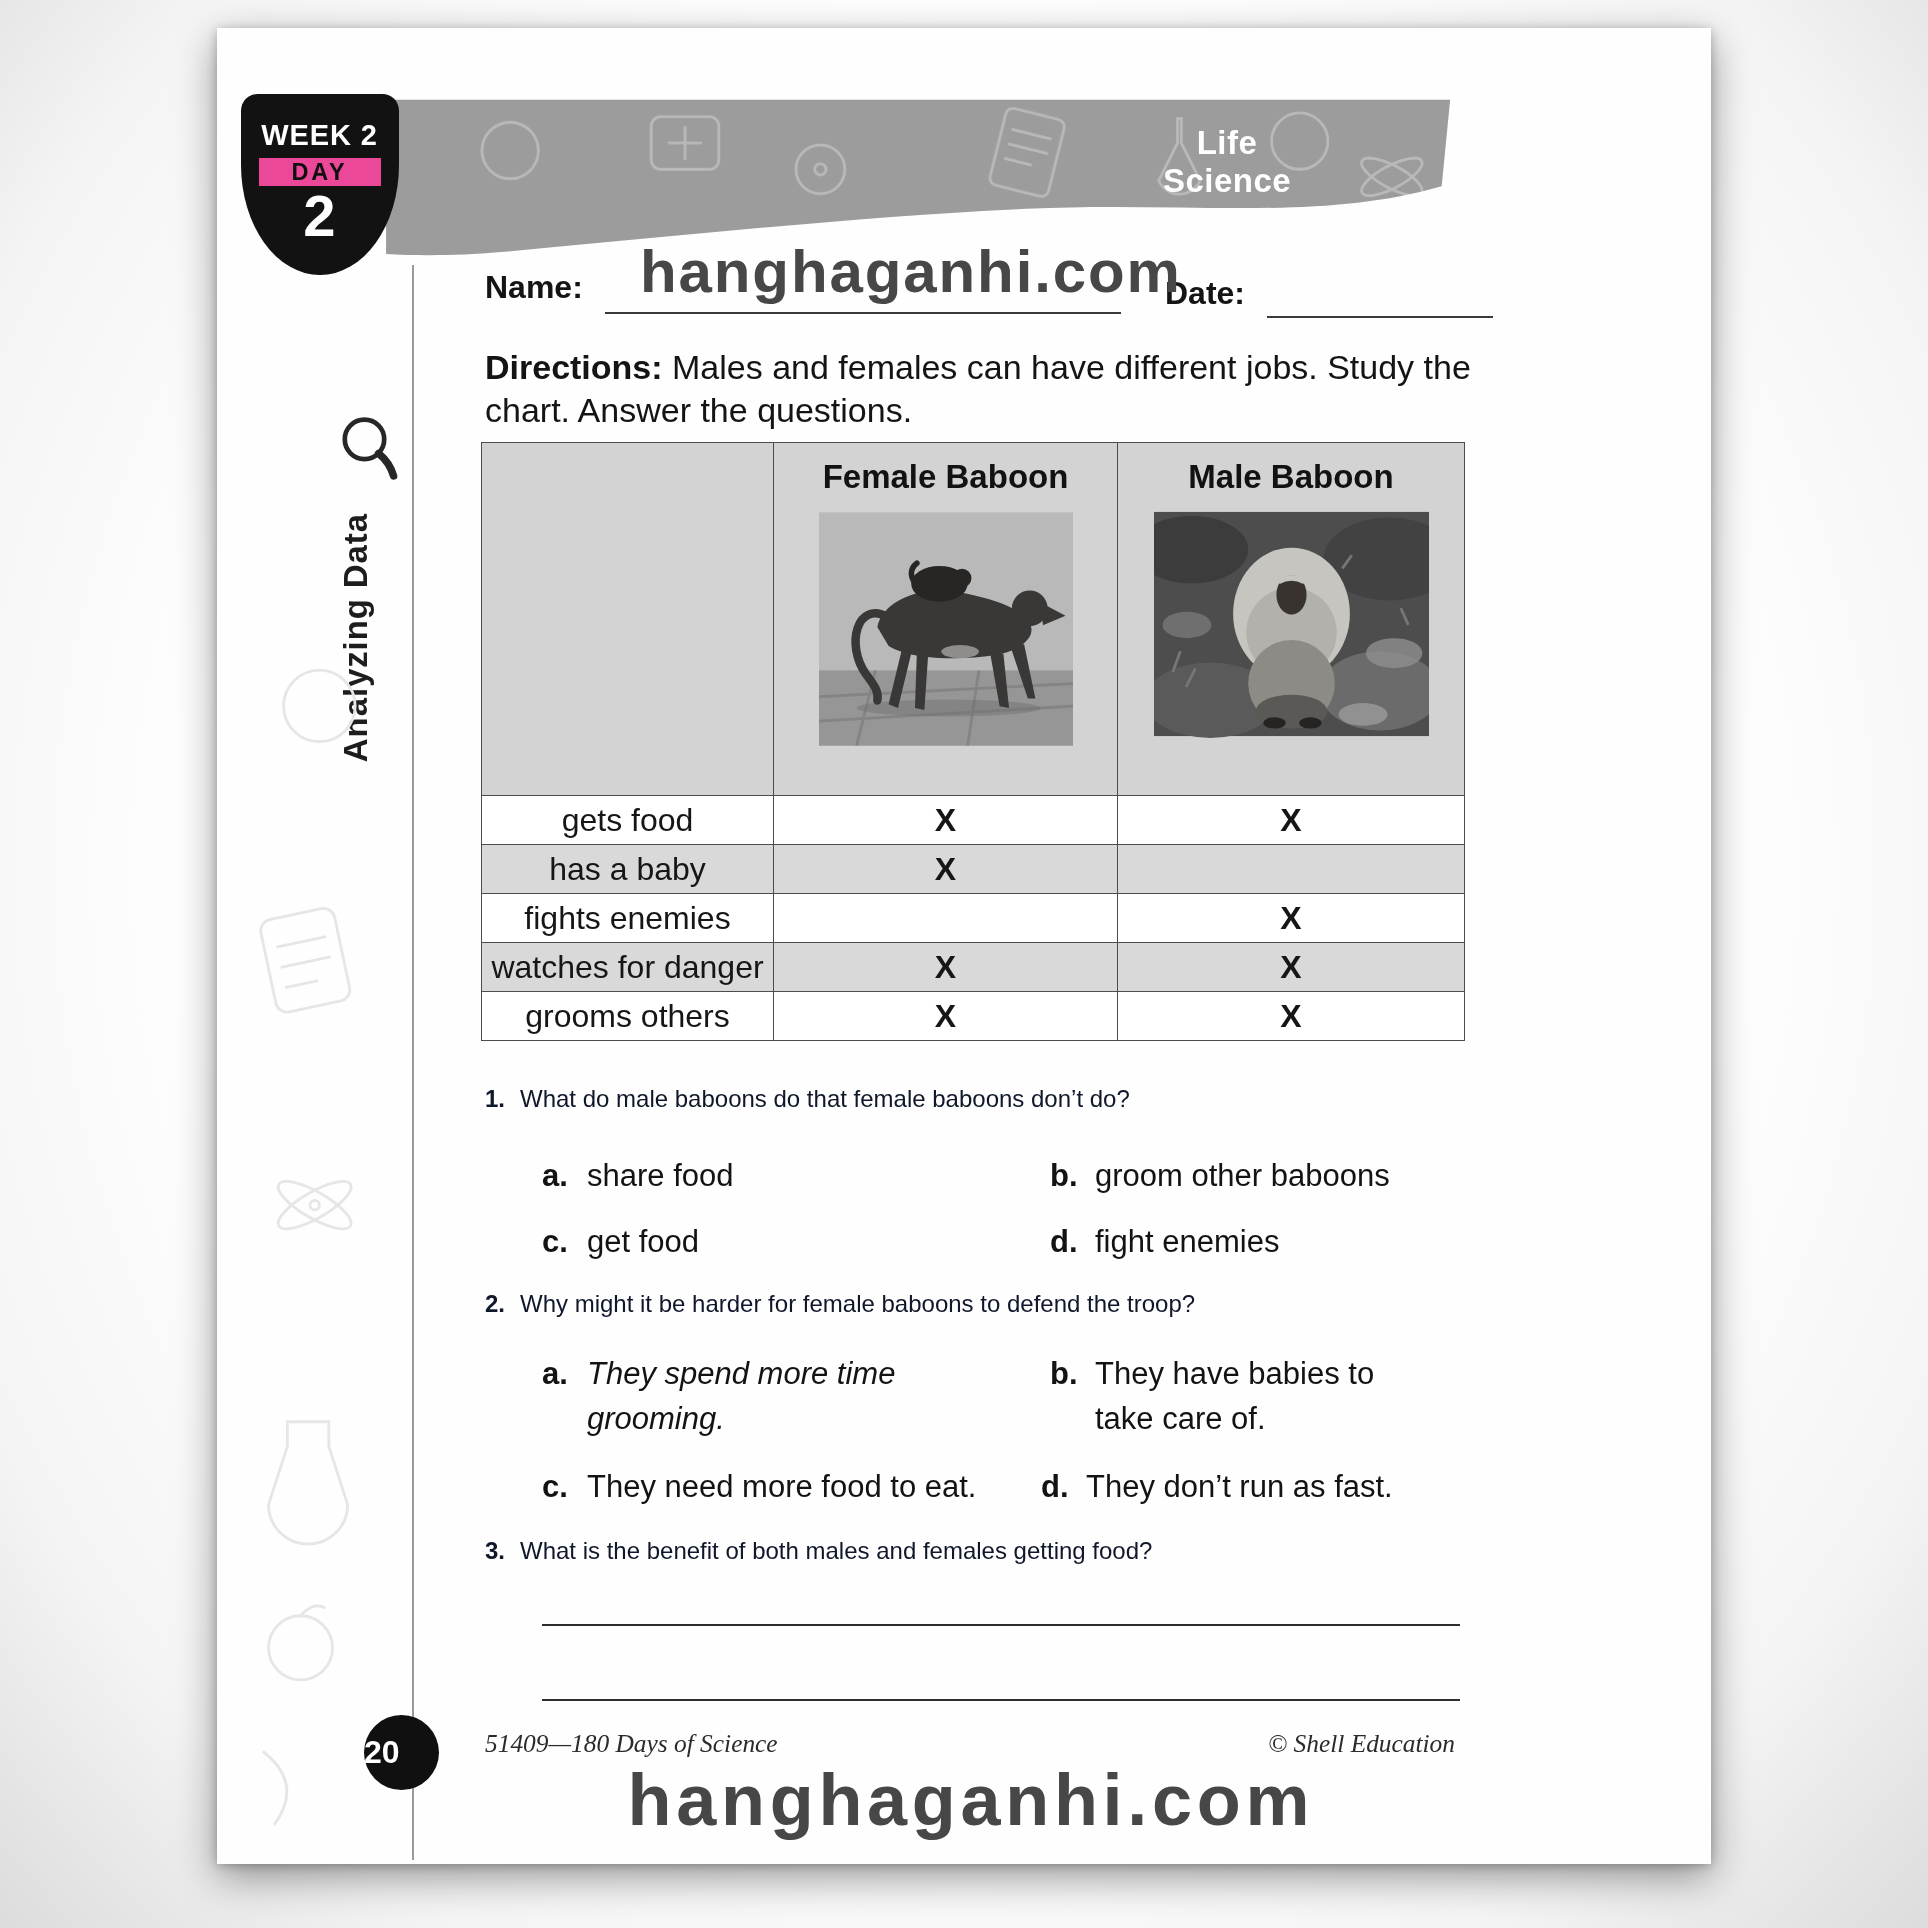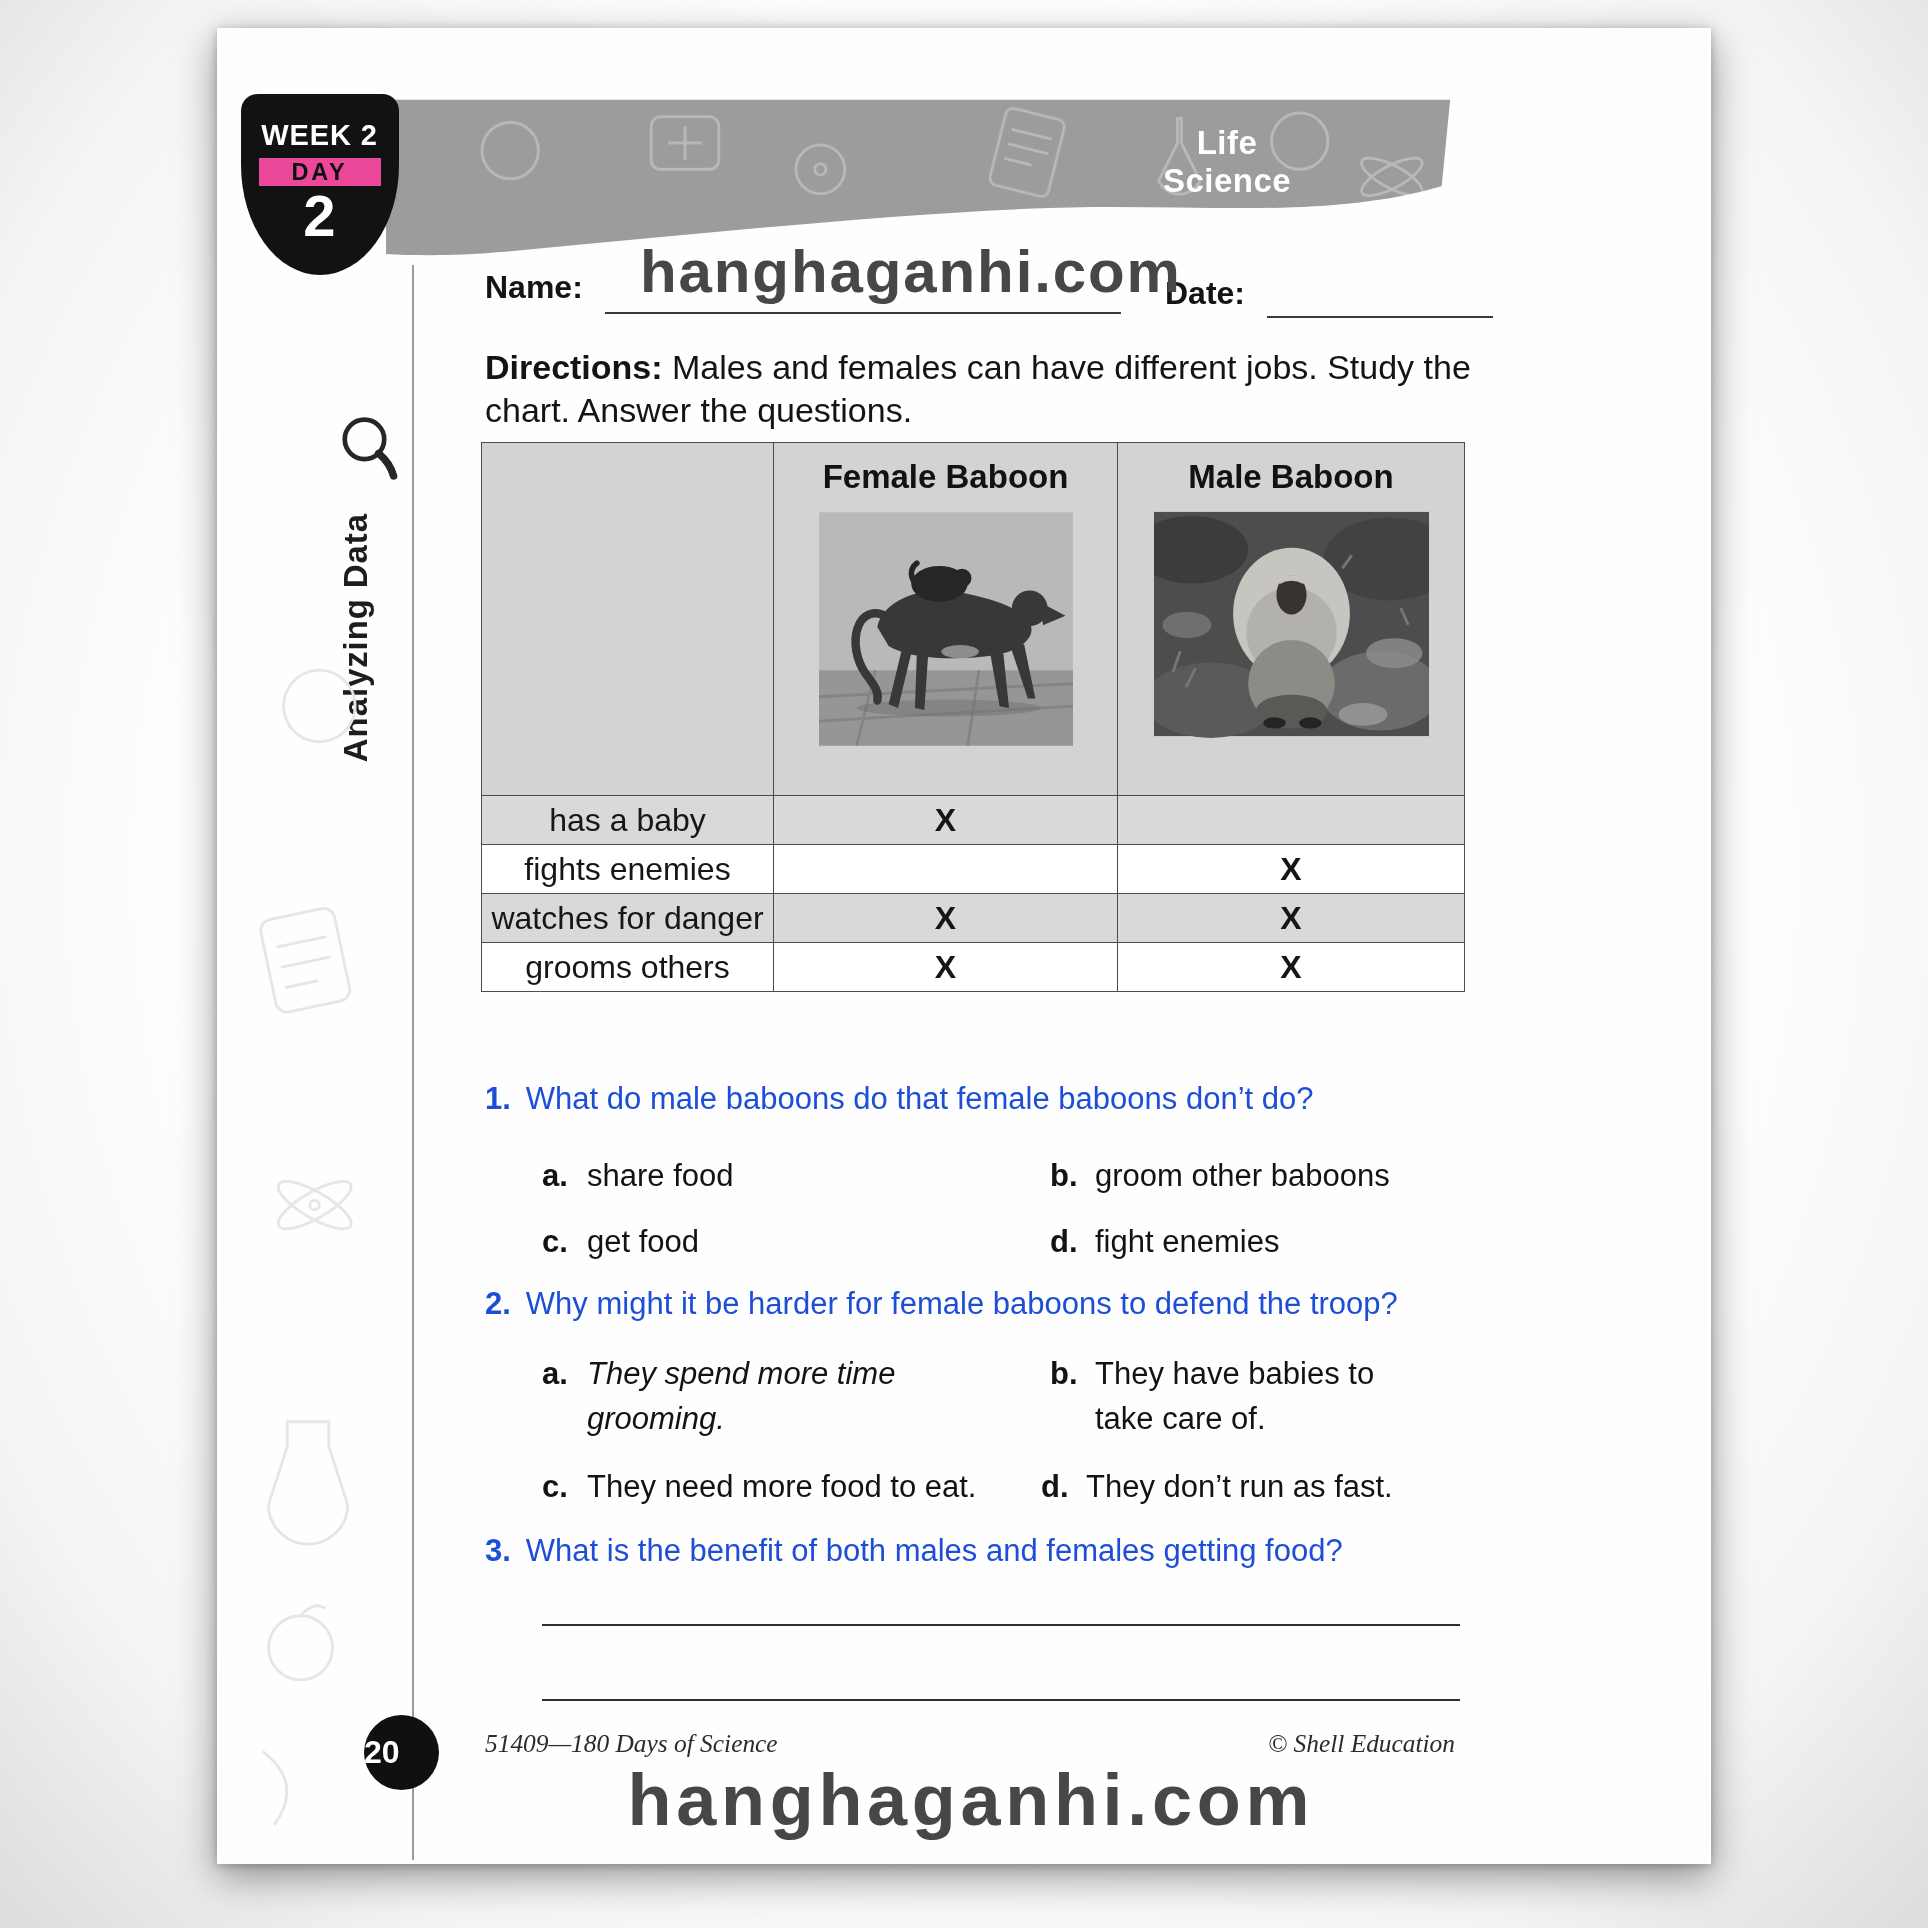--- a/index.html
+++ b/index.html
@@ -80,21 +80,21 @@
   .baboon-table thead tr{ height:353px; }
   .baboon-table thead th{ background:#d3d3d3; vertical-align:top; padding-top:15px; }
   .col-title{ font-size:33px; font-weight:bold; color:#121212; text-align:center; }
   .photo{ margin:7.5px auto 0; display:block; }
   .baboon-table tbody tr{ height:49px; }
   .baboon-table tbody tr.shaded td{ background:#d9d9d9; }
   .baboon-table td{ font-size:32px; color:#161616; text-align:center; vertical-align:middle; }
   .x-cell{ font-weight:bold; }
 
   
-  .q{ position:absolute; font-size:31px; color:#1d4ed8; line-height:41px; white-space:nowrap; }
+  .q{ position:absolute; font-size:24px; color:#0f172a; line-height:41px; white-space:nowrap; }
   .q-num{ font-weight:bold; margin-right:15px; }
   .opt{ position:absolute; display:flex; align-items:flex-start; font-size:31px; color:#131313; line-height:45px; }
   .opt-letter{ font-weight:bold; width:45px; flex:none; }
   .opt-text{ white-space:normal; }
   .q1{ left:268px; top:1050px; }
   .opt-1a{ left:325px; top:1125px; }
   .opt-1b{ left:833px; top:1125px; }
   .opt-1c{ left:325px; top:1191px; }
   .opt-1d{ left:833px; top:1191px; }
   .q2{ left:268px; top:1255px; }
@@ -234,20 +234,25 @@
               <path d="M132 74 Q146 66 160 74" stroke="#c7c5c0" stroke-width="6" fill="none"></path>
               <ellipse cx="146" cy="182" rx="46" ry="46" fill="#8d8b86"></ellipse>
               <ellipse cx="146" cy="212" rx="38" ry="18" fill="#5b5955"></ellipse>
               <ellipse cx="128" cy="224" rx="12" ry="6" fill="#262422"></ellipse>
               <ellipse cx="166" cy="224" rx="12" ry="6" fill="#262422"></ellipse>
             </svg>
           </th>
         </tr>
       </thead>
       <tbody>
+        <tr>
+          <td>gets food</td>
+          <td class="x-cell">X</td>
+          <td class="x-cell">X</td>
+        </tr>
         <tr class="shaded">
           <td>has a baby</td>
           <td class="x-cell">X</td>
           <td class="x-cell"></td>
         </tr>
         <tr>
           <td>fights enemies</td>
           <td class="x-cell"></td>
           <td class="x-cell">X</td>
         </tr>

